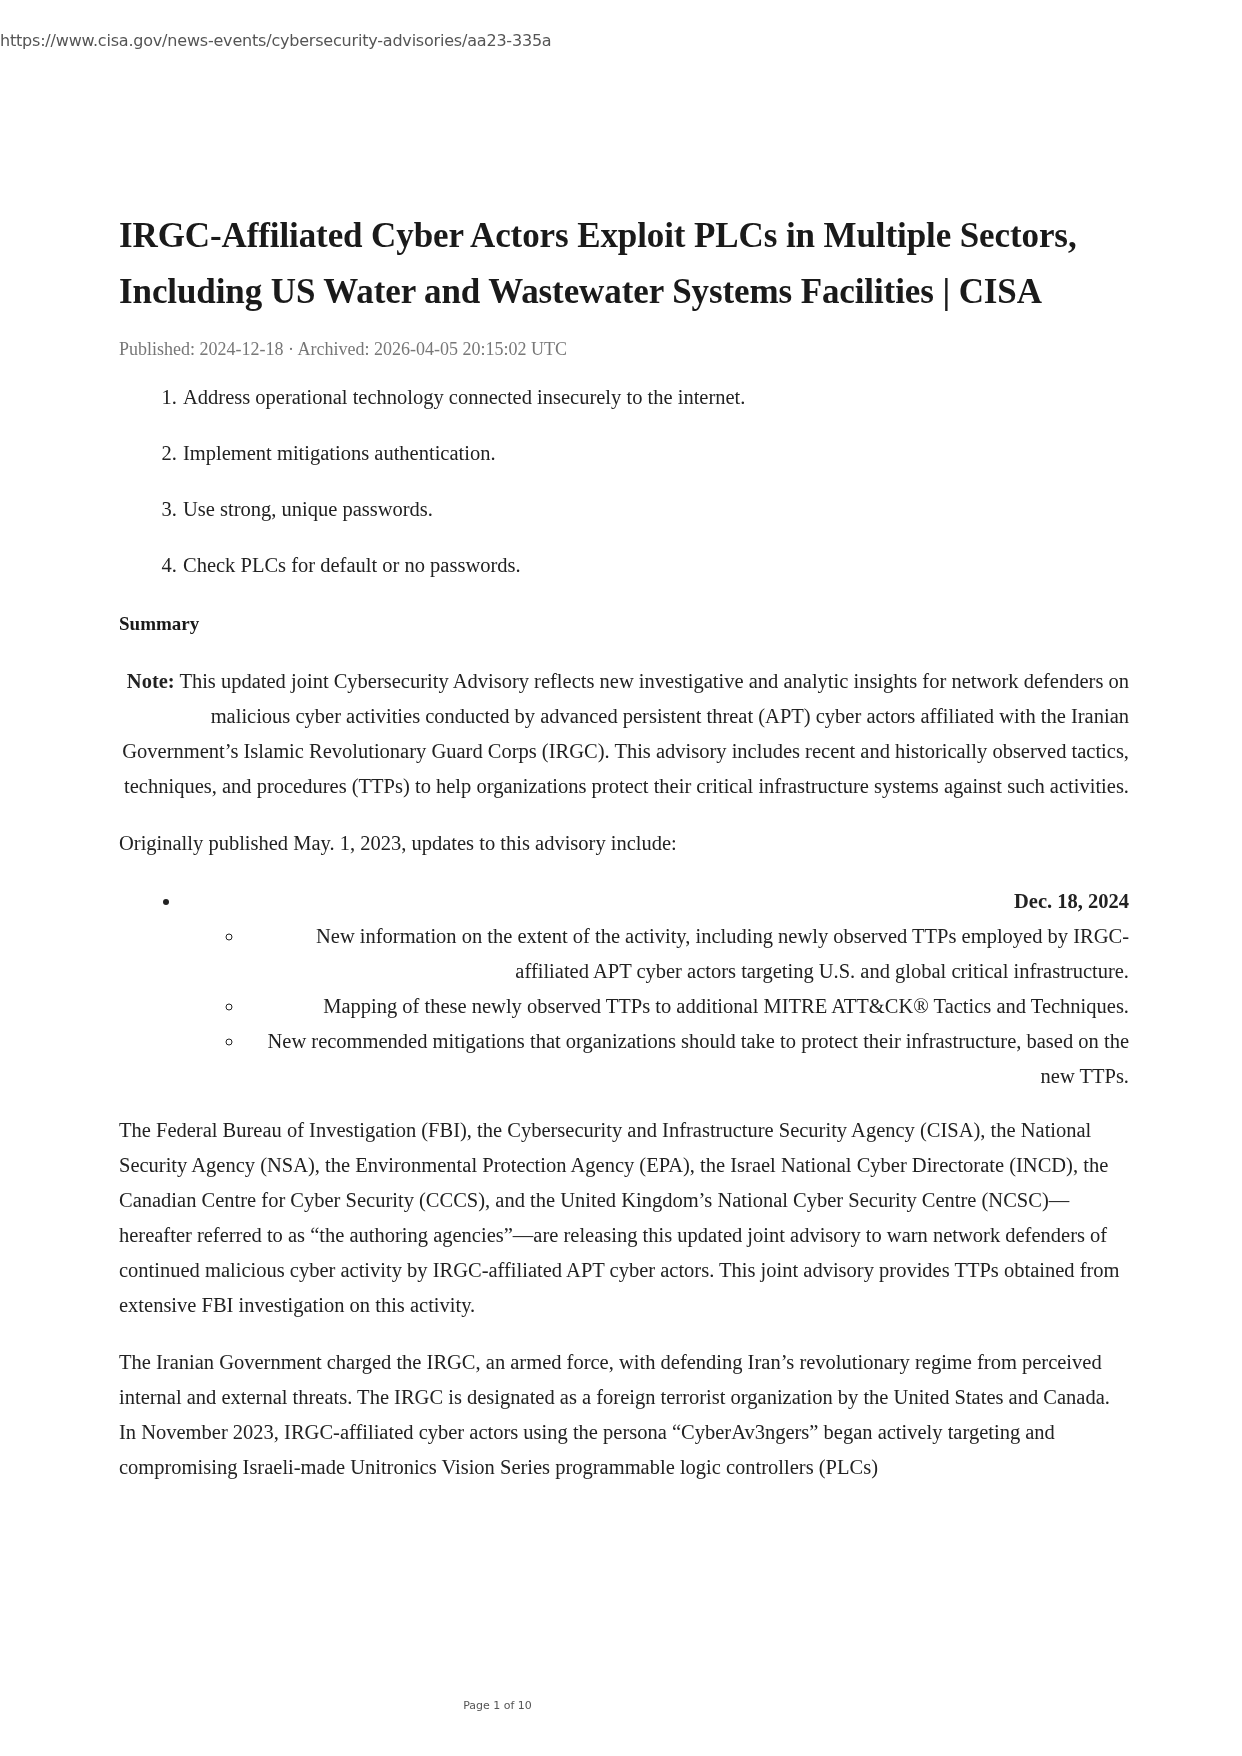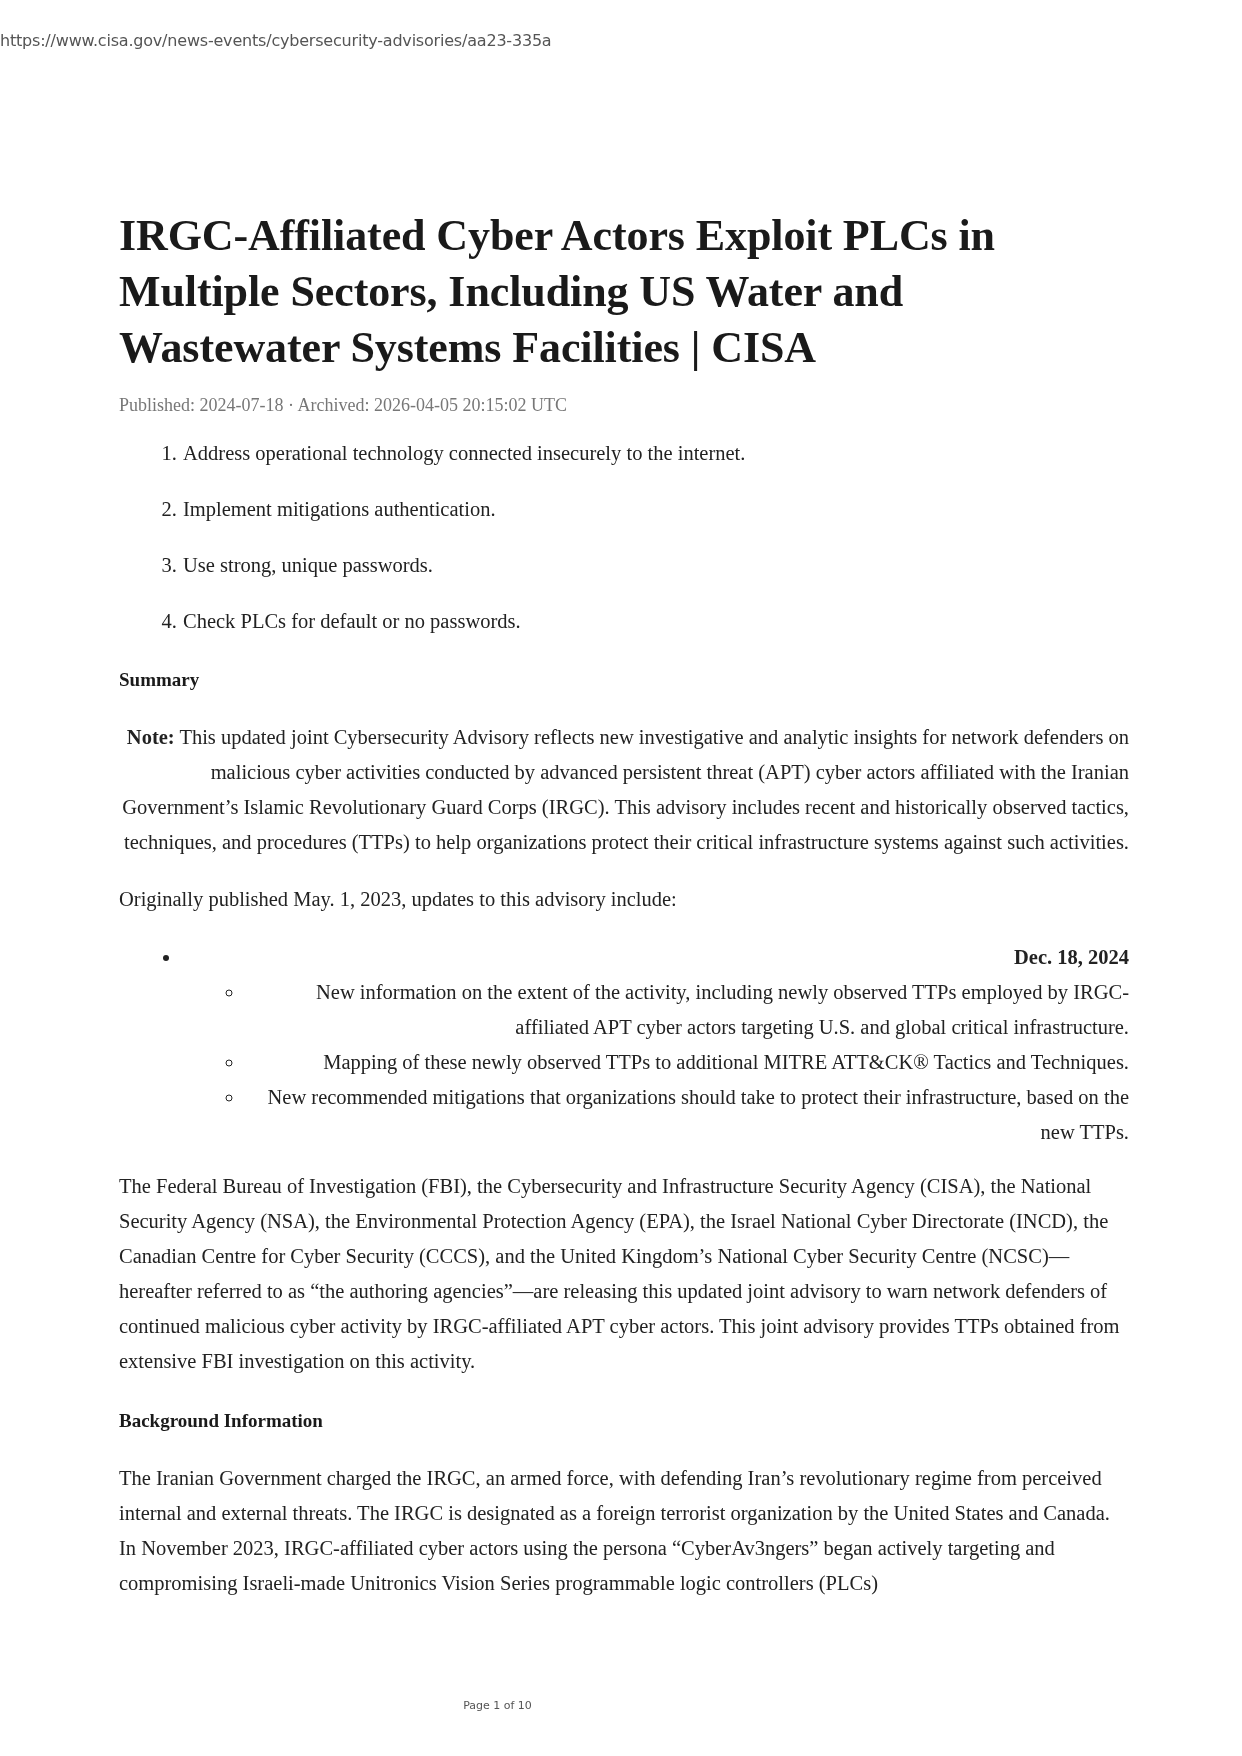--- a/index.html
+++ b/index.html
@@ -7,21 +7,21 @@
     width: 1242px; height: 1756px; position: relative; overflow: hidden;
     font-family: "Liberation Serif", serif; color: #222222;
   }
   .url-header {
     position: absolute; top: 31px; left: 0; width: 1242px; text-align: left;
     font-family: "DejaVu Sans", sans-serif; font-size: 16px; color: #555555;
     letter-spacing: -0.2px;
   }
   .content { position: absolute; left: 119px; top: 208px; width: 1010px; }
   h1 {
-    margin: 0; font-size: 44px; font-weight: bold; line-height: 56px; color: #1a1a1a;
+    margin: 0; font-size: 35px; font-weight: bold; line-height: 56px; color: #1a1a1a;
     letter-spacing: -0.1px;
   }
   .meta { margin-top: 16px; font-size: 18px; color: #777777; line-height: 26px; }
   ol.steps { margin: 20px 0 3px 0; padding-left: 63px; font-size: 20.5px; line-height: 30px; }
   ol.steps li { margin-bottom: 26px; padding-left: 1px; }
   h2 {
     margin: 22px 0 0 0; font-size: 19px; font-weight: bold; line-height: 36px; color: #1a1a1a;
   }
   p { margin: 0; font-size: 20.5px; line-height: 35px; }
   .p-note { margin-top: 22px; text-align: right; }
@@ -39,21 +39,21 @@
   }
   b { font-weight: bold; }
 </style>
 </head>
 <body>
 
 <div class="url-header">https://www.cisa.gov/news-events/cybersecurity-advisories/aa23-335a</div>
 
 <div class="content">
   <h1>IRGC-Affiliated Cyber Actors Exploit PLCs in Multiple Sectors, Including US Water and Wastewater Systems Facilities | CISA</h1>
-  <div class="meta">Published: 2024-07-18 · Archived: 2026-04-05 20:15:02 UTC</div>
+  <div class="meta">Published: 2024-12-18 · Archived: 2026-04-05 20:15:02 UTC</div>
 
   <ol class="steps">
     <li>Address operational technology connected insecurely to the internet.</li>
     <li>Implement mitigations authentication.</li>
     <li>Use strong, unique passwords.</li>
     <li>Check PLCs for default or no passwords.</li>
   </ol>
 
   <h2>Summary</h2>
 
@@ -67,18 +67,17 @@
       <ul class="sub">
         <li>New information on the extent of the activity, including newly observed TTPs employed by IRGC-affiliated APT cyber actors targeting U.S. and global critical infrastructure.</li>
         <li>Mapping of these newly observed TTPs to additional MITRE ATT&amp;CK® Tactics and Techniques.</li>
         <li>New recommended mitigations that organizations should take to protect their infrastructure, based on the new TTPs.</li>
       </ul>
     </li>
   </ul>
 
   <p class="p-agencies">The Federal Bureau of Investigation (FBI), the Cybersecurity and Infrastructure Security Agency (CISA), the National Security Agency (NSA), the Environmental Protection Agency (EPA), the Israel National Cyber Directorate (INCD), the Canadian Centre for Cyber Security (CCCS), and the United Kingdom’s National Cyber Security Centre (NCSC)—hereafter referred to as “the authoring agencies”—are releasing this updated joint advisory to warn network defenders of continued malicious cyber activity by IRGC-affiliated APT cyber actors. This joint advisory provides TTPs obtained from extensive FBI investigation on this activity.</p>
 
-  <h2 class="h2-bg">Background Information</h2>
 
   <p class="p-bg">The Iranian Government charged the IRGC, an armed force, with defending Iran’s revolutionary regime from perceived internal and external threats. The IRGC is designated as a foreign terrorist organization by the United States and Canada. In November 2023, IRGC-affiliated cyber actors using the persona “CyberAv3ngers” began actively targeting and compromising Israeli-made Unitronics Vision Series programmable logic controllers (PLCs)</p>
 </div>
 
 <div class="page-footer">Page 1 of 10</div>
 
 </body></html>

